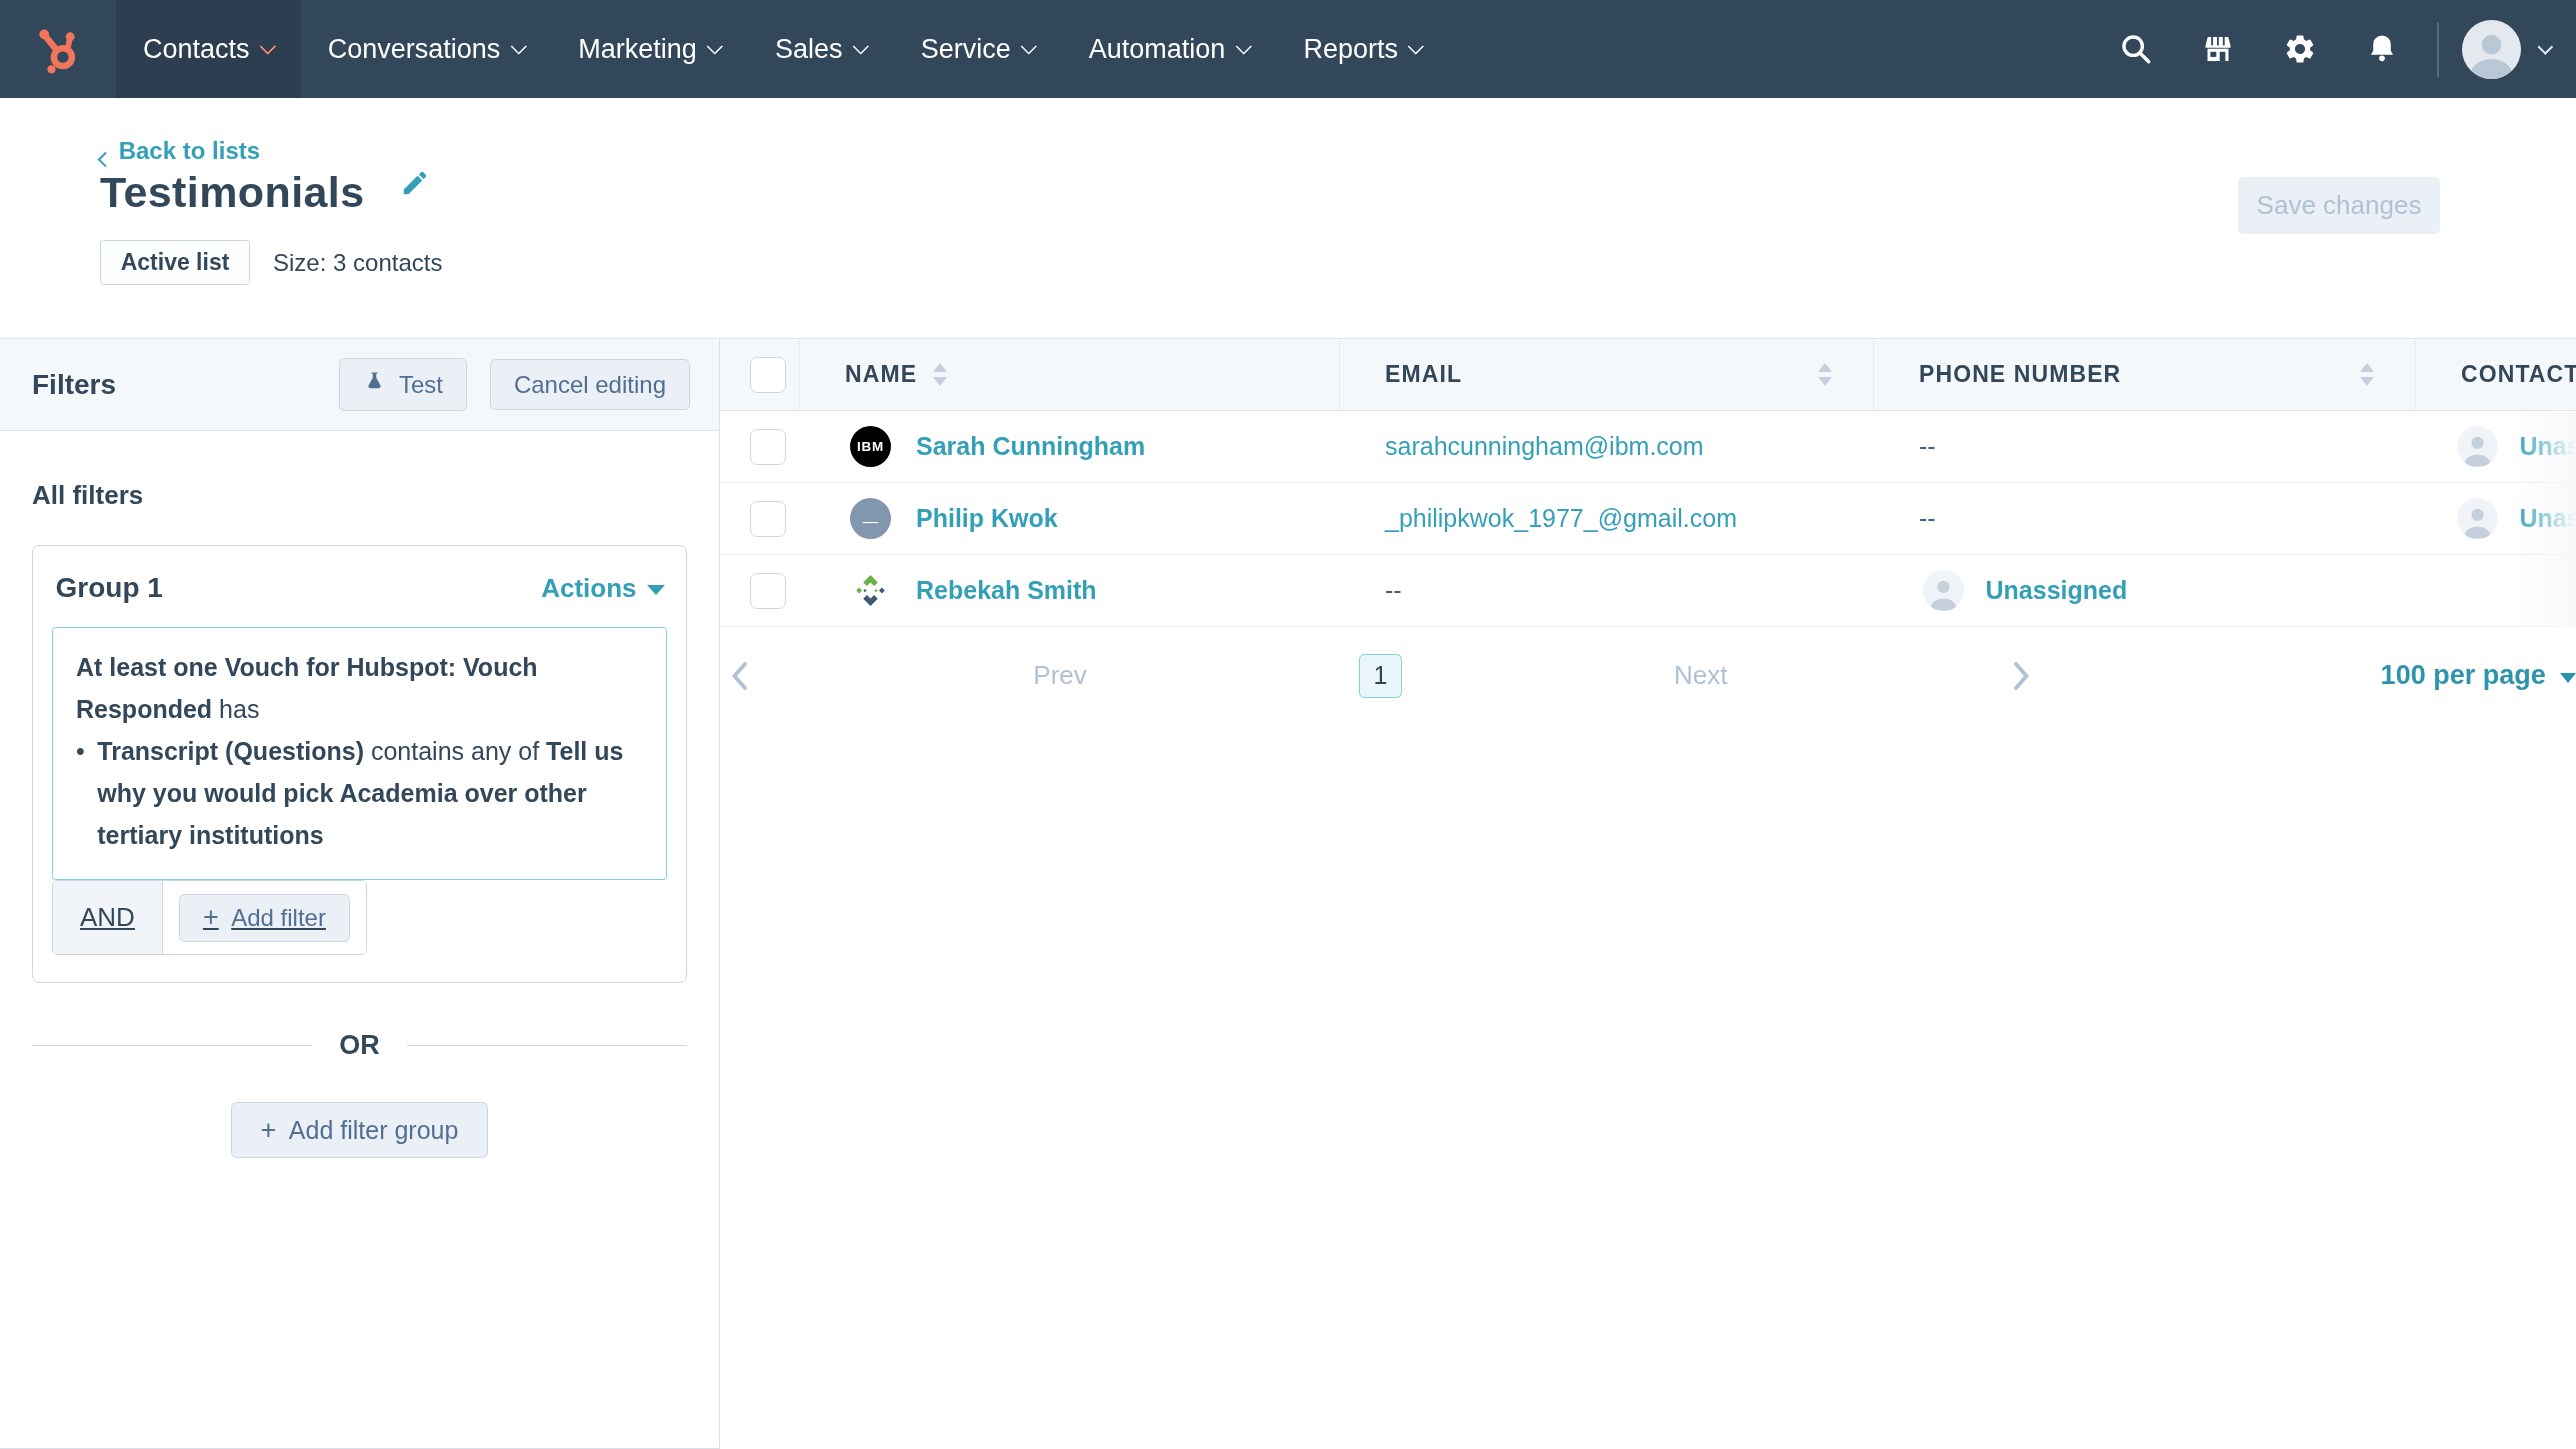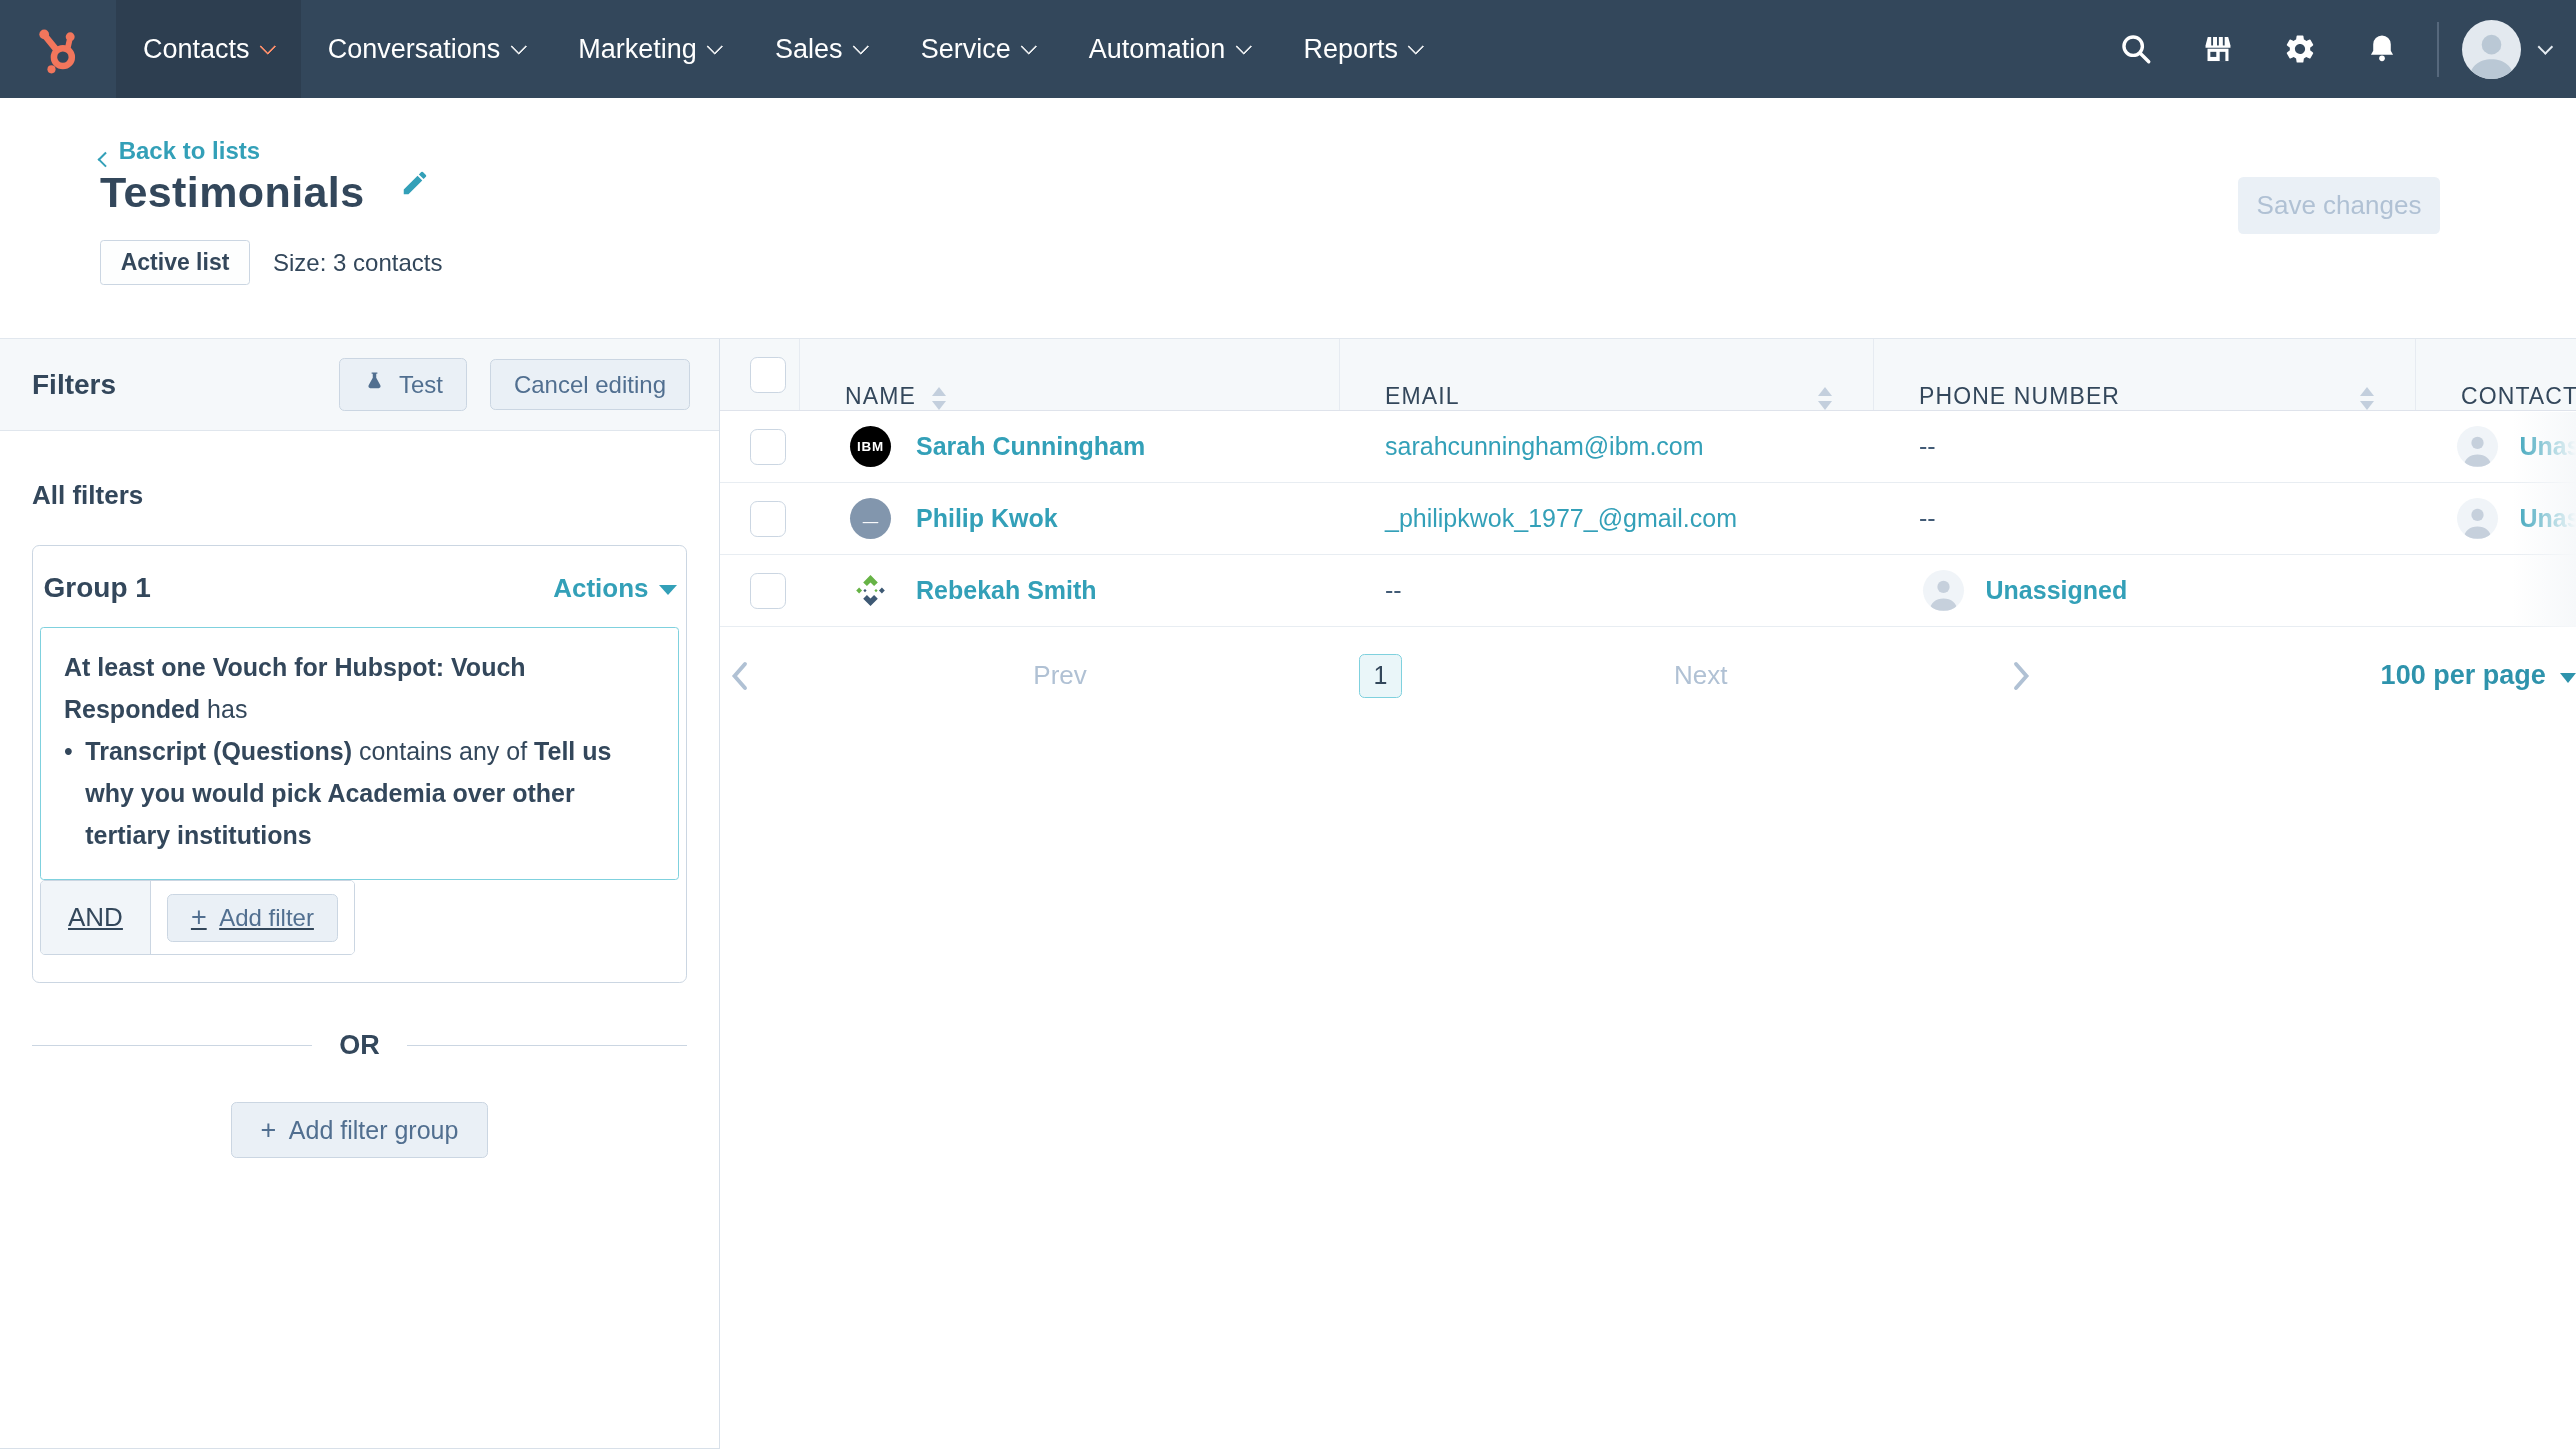--- a/index.html
+++ b/index.html
@@ -49,21 +49,21 @@
                    border-bottom:0.9px solid #d8e0e9; background:#fff; }
   .filters-head { height:92px; background:#f5f8fa; border-bottom:0.9px solid #e0e6ed;
                   display:flex; align-items:center; padding:0 29px 0 32px; }
   .filters-title { font-size:28px; font-weight:700; color:#33475b; margin-right:auto; }
   .btn { background:#eaf0f6; border:0.9px solid #cbd6e2; border-radius:5.4px; color:#516f90;
          font-size:24px; font-family:inherit; padding:10.7px 23px; display:inline-flex;
          align-items:center; gap:12.5px; cursor:pointer; }
   .btn + .btn { margin-left:23px; }
   .filters-body { padding:27px 32px 0 32px; }
   .all-filters { font-size:26px; font-weight:700; color:#33475b; margin-top:21.5px; }
-  .group-card { margin-top:34px; border:0.9px solid #cbd6e2; border-radius:7.2px; padding:23px 7px 27px; }
+  .group-card { margin-top:34px; border:0.9px solid #cbd6e2; border-radius:7.2px; padding:23px 19px 27px; }
   .group-head { display:flex; align-items:center; margin:3.6px 1.8px 23px 3.6px; }
   .group-title { font-size:28px; font-weight:700; color:#33475b; margin-right:auto; }
   .actions-link { display:flex; align-items:center; gap:10.7px; color:#33a0b8;
                   font-size:26px; font-weight:600; cursor:pointer; }
   .tri-down { width:0; height:0; border-left:9px solid transparent; border-right:9px solid transparent;
               border-top:10.7px solid #33a0b8; margin-top:3.6px; }
   .condition-box { border:1.8px solid #7fd1de; border-radius:3.6px; padding:18px 23px 23px;
                    font-size:25px; color:#33475b; line-height:42px; cursor:pointer; }
   .condition-box b { font-weight:700; }
   .cond-bullet { display:flex; gap:12.5px; }
@@ -79,21 +79,21 @@
   .plus { font-size:27px; font-weight:400; line-height:1; }
   .or-divider { display:flex; align-items:center; gap:27px; margin-top:47px; }
   .or-divider .line { flex:1; height:1.8px; background:#cbd6e2; }
   .or-label { font-size:27px; font-weight:700; color:#33475b; }
   .add-group-row { display:flex; justify-content:center; margin-top:41px; }
   .add-group-btn { padding:12.5px 29px; font-size:25px; }
 
   
   .table-area { flex:1; position:relative; overflow:hidden; background:#fff; }
   .thead { display:flex; height:72px; background:#f5f8fa; border-bottom:0.9px solid #dfe3eb; }
-  .th { display:flex; align-items:flex-end; font-size:23px; font-weight:400; color:#33475b;
+  .th { display:flex; align-items:center; font-size:23px; font-weight:700; color:#33475b;
         letter-spacing:1.1px; border-left:0.9px solid #e6ebf1; padding-left:45px; cursor:pointer; }
   .col-cb { width:79px; min-width:79px; display:flex; align-items:center; border-left:none; padding-left:0; }
   .col-name  { width:540px; min-width:540px; }
   .col-email { width:534px; min-width:534px; }
   .col-phone { width:542px; min-width:542px; }
   .col-owner { flex:1; white-space:nowrap; }
   .checkbox { width:36px; height:36px; border:1.8px solid #cbd6e2; border-radius:7.2px;
               background:#fff; margin-left:30px; cursor:pointer; flex:0 0 auto; }
   .sort { display:flex; flex-direction:column; gap:5.4px; margin-left:16px; }
   .sort.right { margin-left:auto; margin-right:41px; }

